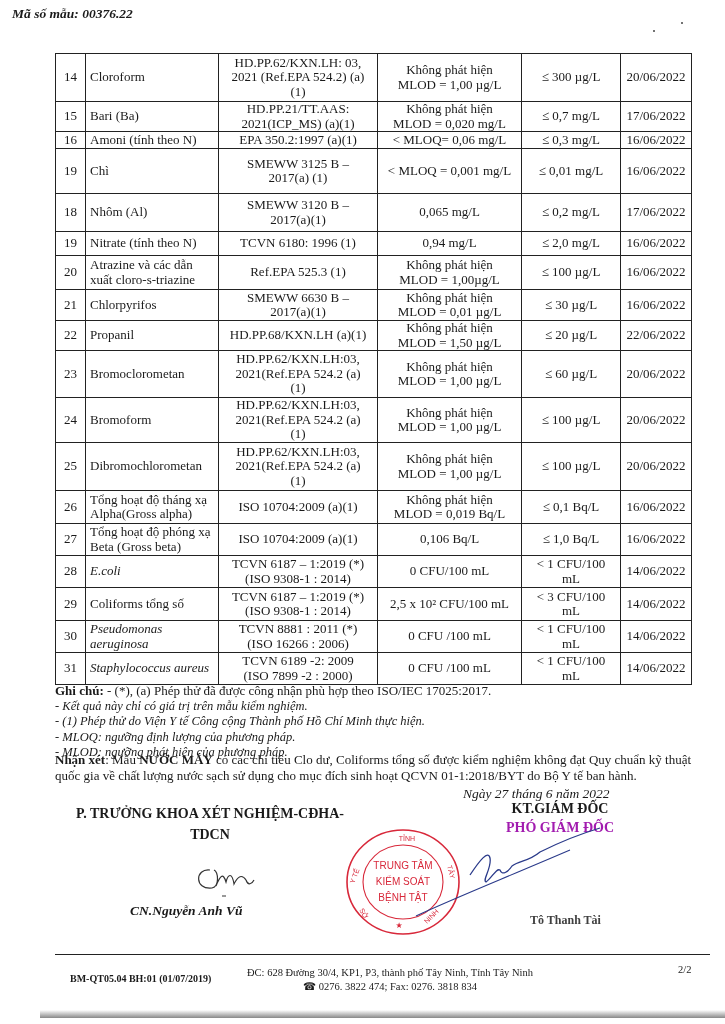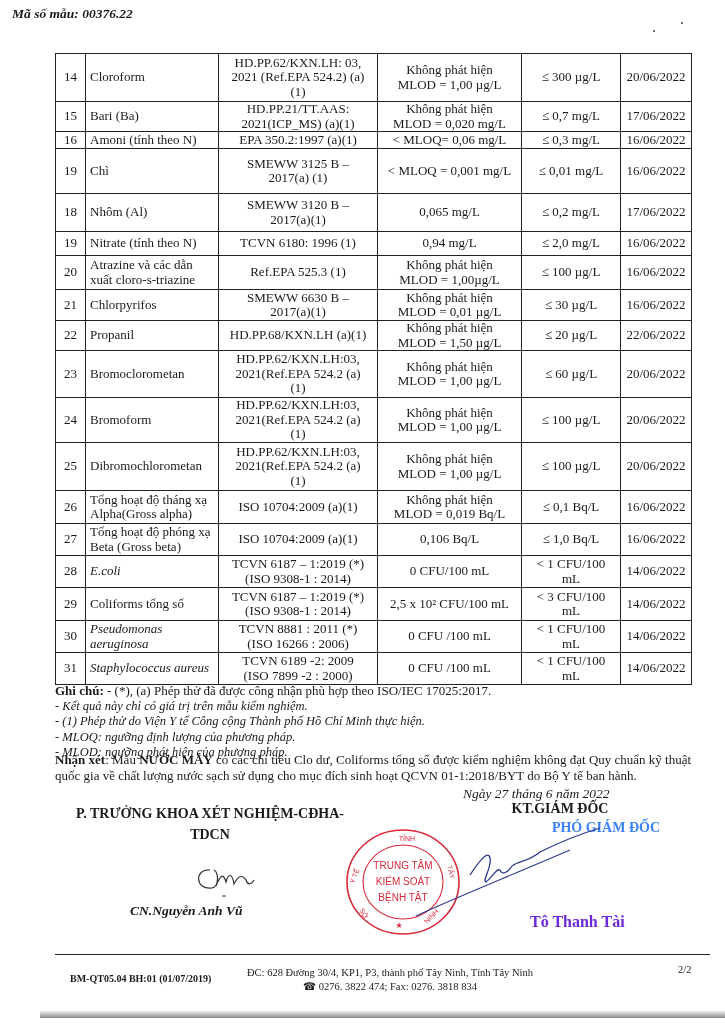--- a/index.html
+++ b/index.html
@@ -33,24 +33,24 @@
 
   .date-line { position: absolute; left: 463px; top: 786px; font-style: italic; font-size: 13.5px; }
   .left-sign-title {
     position: absolute; left: 60px; top: 803px; width: 300px; text-align: center;
     font-weight: bold; font-size: 14px; line-height: 21px;
   }
   .right-sign-title {
     position: absolute; left: 460px; top: 799px; width: 200px; text-align: center;
     font-weight: bold; font-size: 14px; line-height: 19px;
   }
-  .right-sign-title .red { color: #3b82f6; text-align: right; }
+  .right-sign-title .red { color: #a21caf; }
   .sig-left { position: absolute; left: 190px; top: 858px; }
   .left-name { position: absolute; left: 130px; top: 903px; font-style: italic; font-weight: bold; font-size: 13.5px; }
-  .right-name { position: absolute; left: 530px; top: 913px; color: #6d28d9; font-size: 16px; font-weight: bold; }
+  .right-name { position: absolute; left: 530px; top: 913px; color: #404040; font-size: 12px; font-weight: bold; }
   .stamp { position: absolute; left: 343px; top: 826px; }
   .sig-right { position: absolute; left: 410px; top: 820px; }
 
   .footer-rule { position: absolute; left: 55px; top: 954px; width: 655px; height: 1px; background: #222; }
   .footer-addr {
     position: absolute; left: 220px; top: 958px; width: 340px; text-align: center; font-size: 10.5px; line-height: 14px; margin-top: 8px;
   }
   .footer-code { position: absolute; left: 70px; top: 973px; font-size: 10px; font-weight: bold; }
   .footer-page { position: absolute; left: 678px; top: 964px; font-size: 10.5px; }
   .bottom-shadow { position: absolute; left: 40px; top: 1010px; width: 685px; height: 8px; background: linear-gradient(#fff, #888); }

